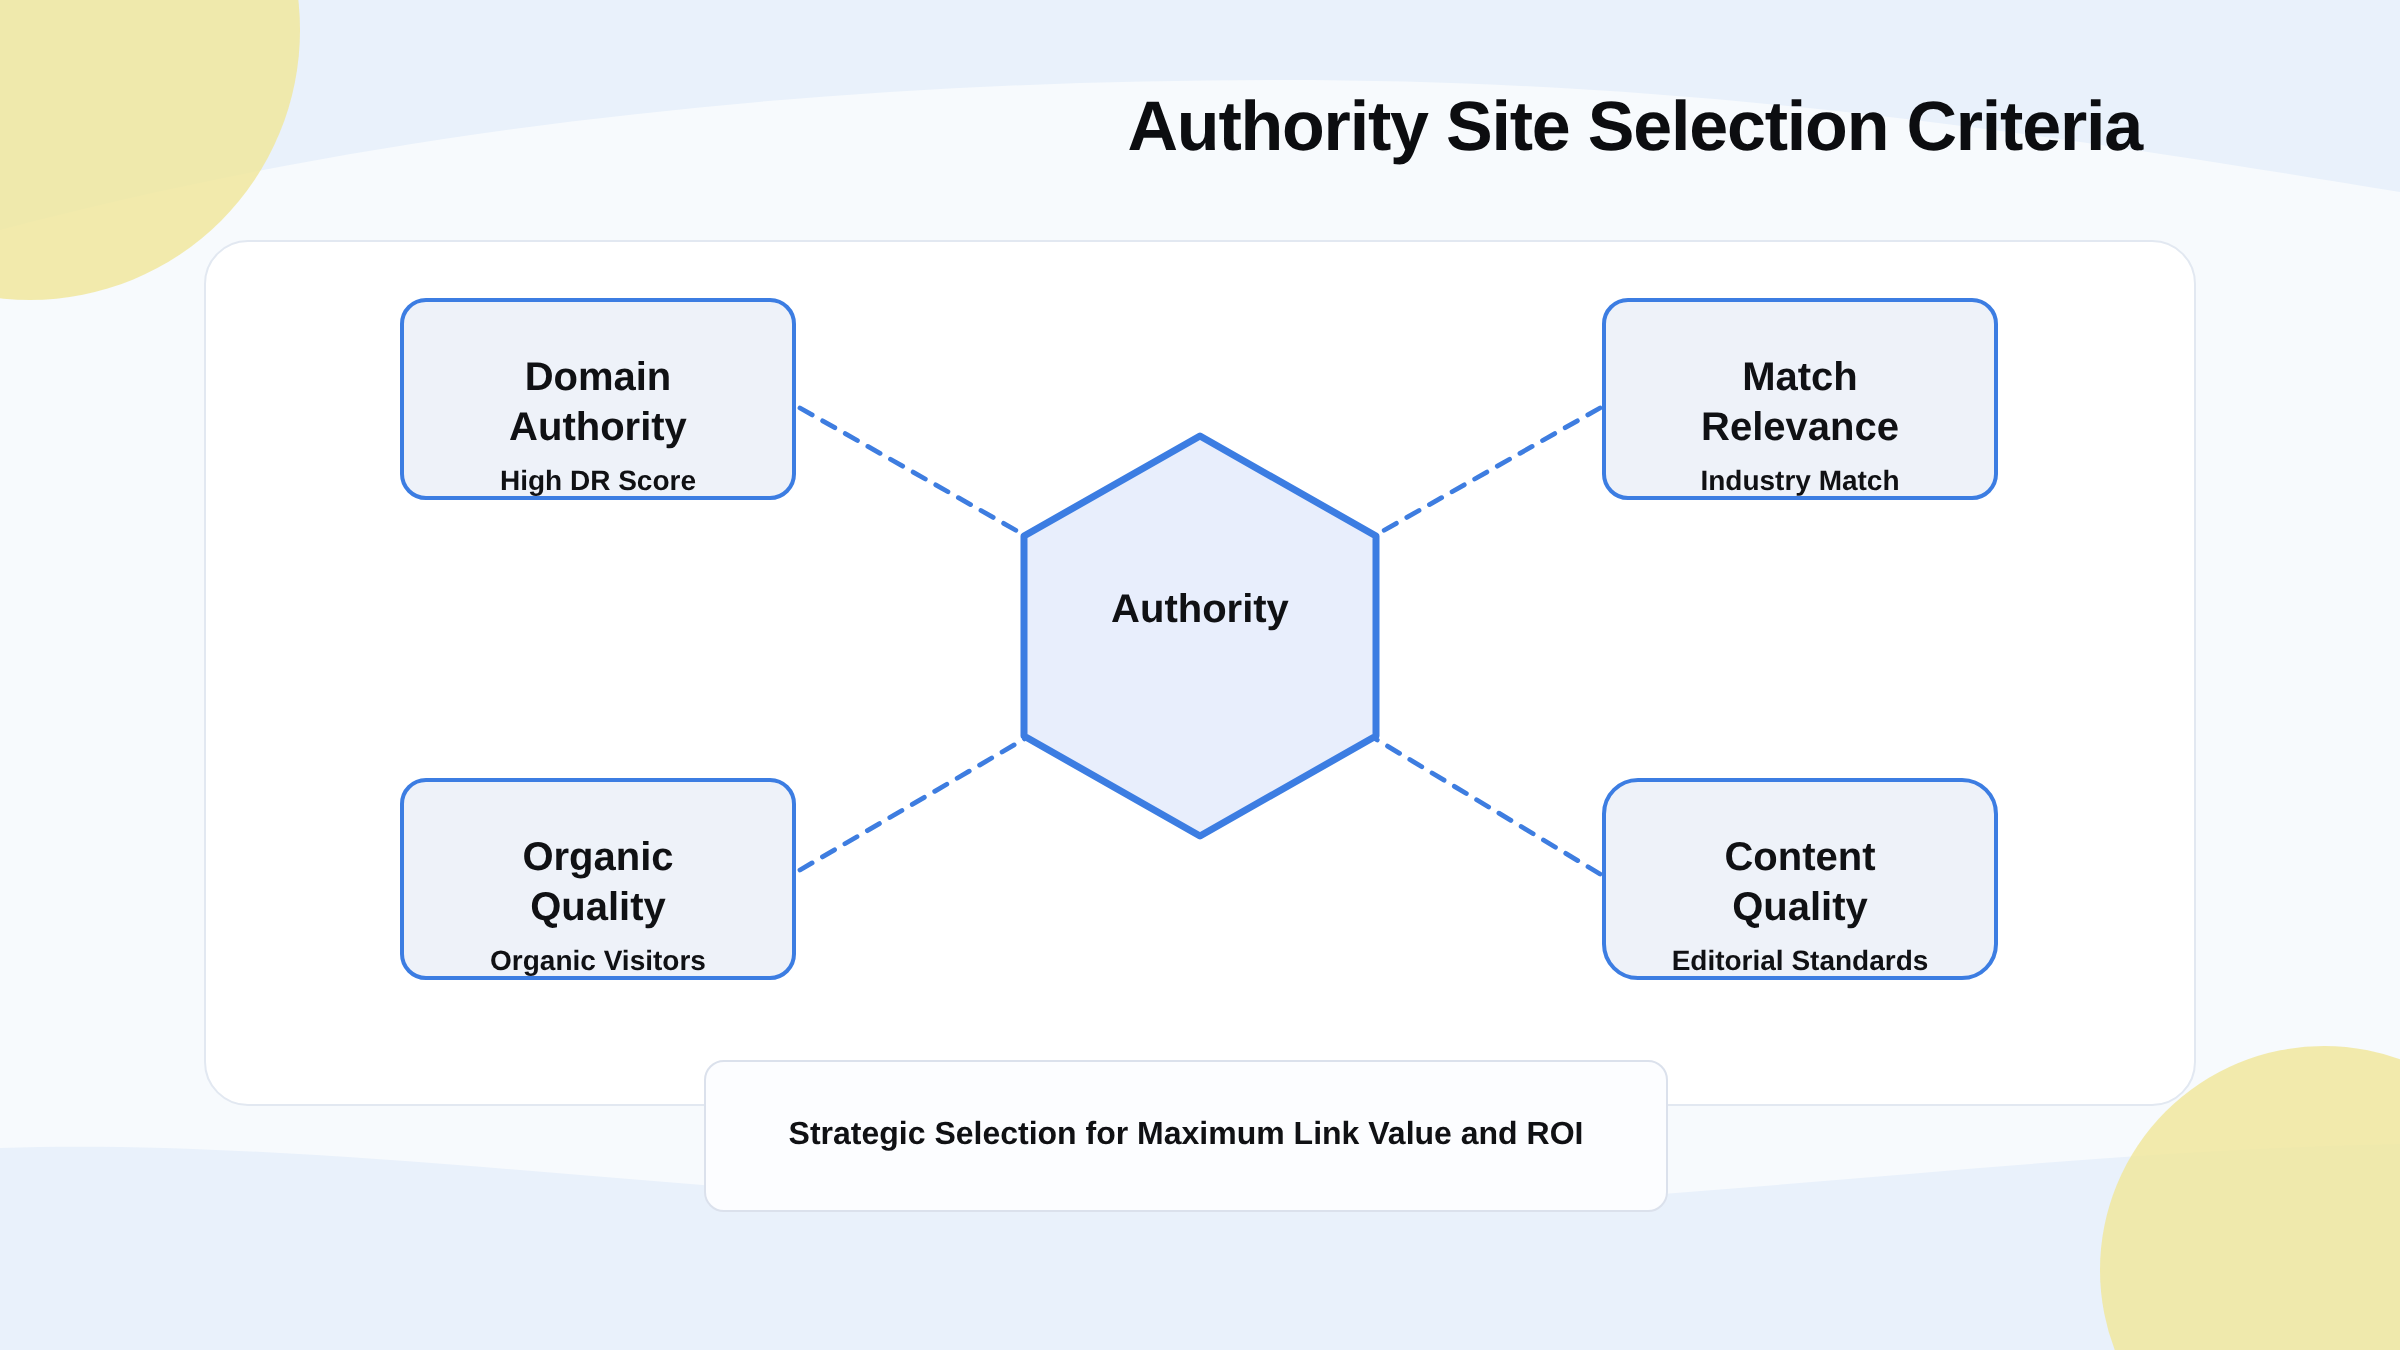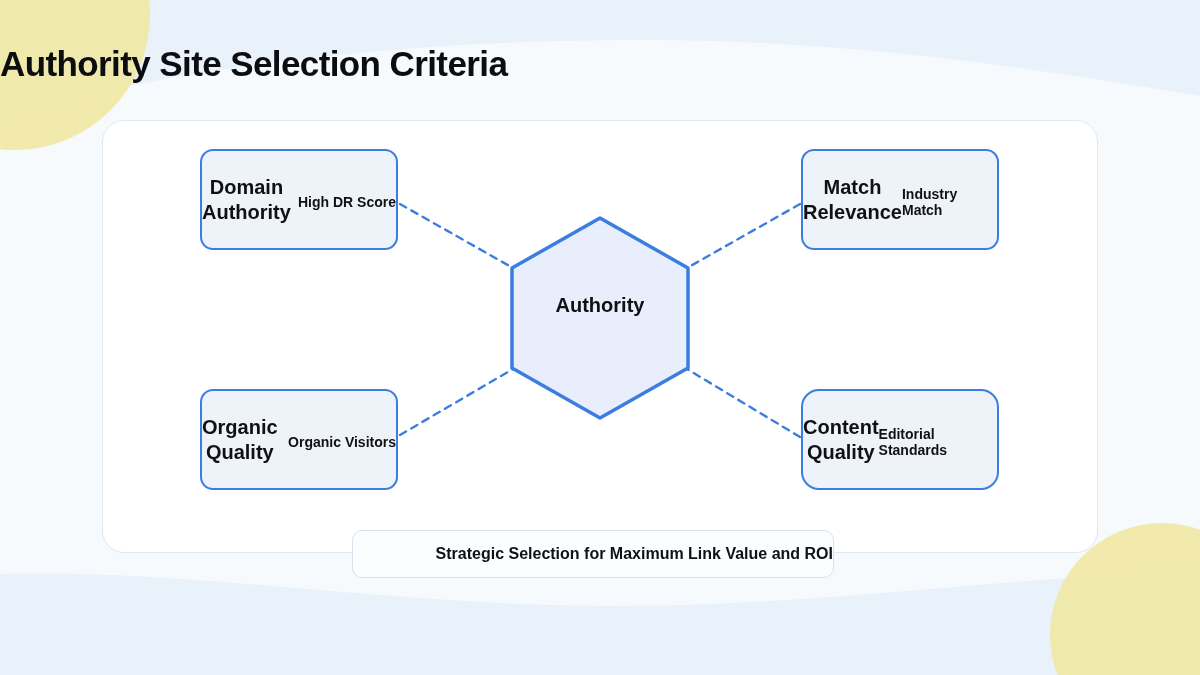--- a/index.html
+++ b/index.html
@@ -9,21 +9,21 @@
     overflow: hidden;
     background: #e9f1fb;
     font-family: "Liberation Sans", "DejaVu Sans", sans-serif;
     color: #101114;
   }
   .bg-layer { position: absolute; left: 0; top: 0; width: 1200px; height: 675px; }
 
   .page-title {
     position: absolute;
     left: 0; top: 44px; width: 1071px;
-    text-align: left;
+    text-align: right;
     font-size: 35px;
     font-weight: 800;
     letter-spacing: -0.6px;
     color: #0c0d10;
   }
 
   .card {
     position: absolute;
     left: 102px; top: 120px;
     width: 996px; height: 433px;
@@ -43,23 +43,23 @@
   }
 
   .node {
     position: absolute;
     width: 198px; height: 101px;
     background: #eef2f9;
     border: 2px solid #3c7de2;
     border-radius: 13px;
     box-sizing: border-box;
     display: flex;
-    flex-direction: row;
+    flex-direction: column;
     align-items: center;
-    justify-content: space-between;
+    justify-content: flex-end;
   }
   .node-title {
     font-size: 20px;
     font-weight: 700;
     line-height: 25px;
     text-align: center;
     color: #101114;
   }
   .node-subtitle {
     margin-top: 5px;
@@ -81,28 +81,28 @@
     text-align: center;
     font-size: 20px;
     font-weight: 700;
     line-height: 26px;
     color: #101114;
   }
 
   .footer-banner {
     position: absolute;
     left: 352px; top: 530px;
-    width: 482px; height: 48px;
+    width: 482px; height: 76px;
     background: #fcfdff;
     border: 1px solid #dbe1ec;
     border-radius: 10px;
     box-sizing: border-box;
     display: flex;
     align-items: center;
-    justify-content: flex-end;
+    justify-content: center;
   }
   .footer-banner-text {
     font-size: 16px;
     font-weight: 700;
     color: #101114;
   }
 </style>
 </head>
 <body>
 

